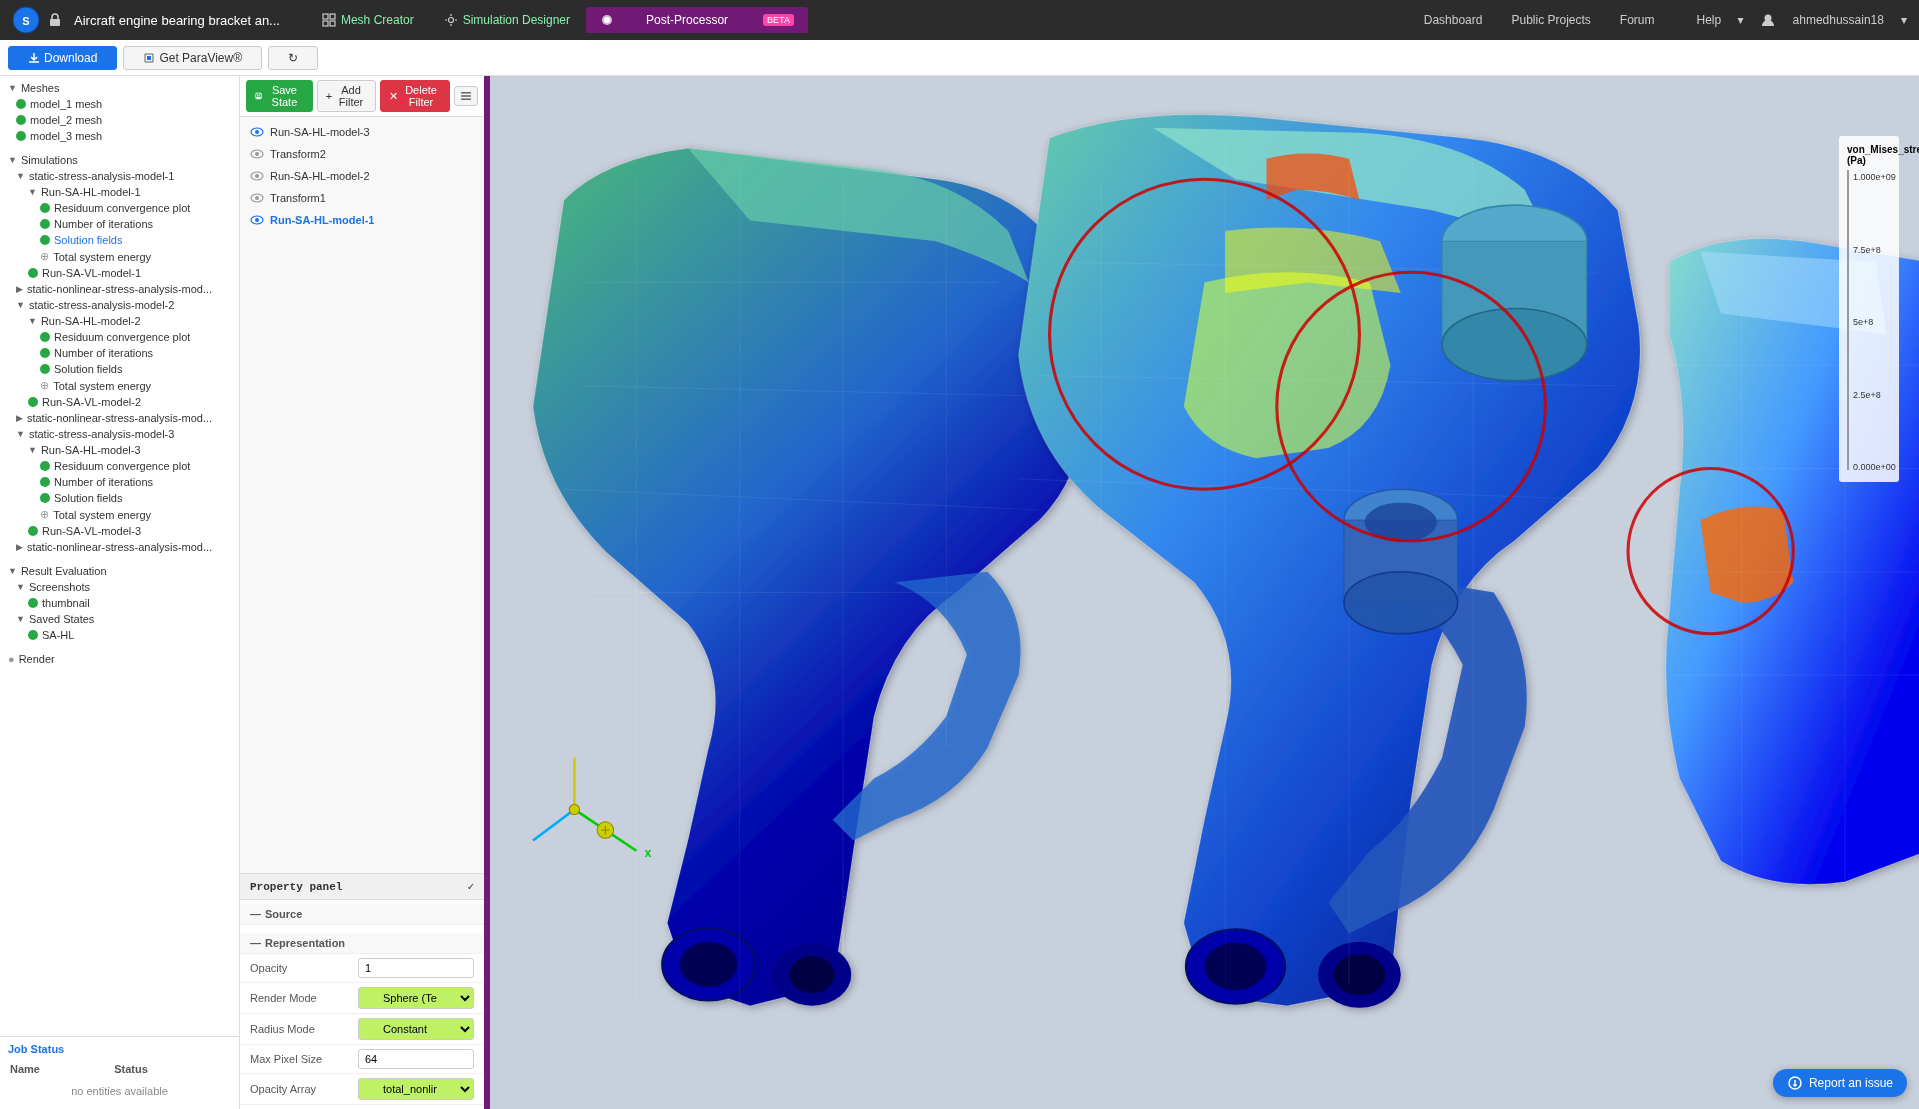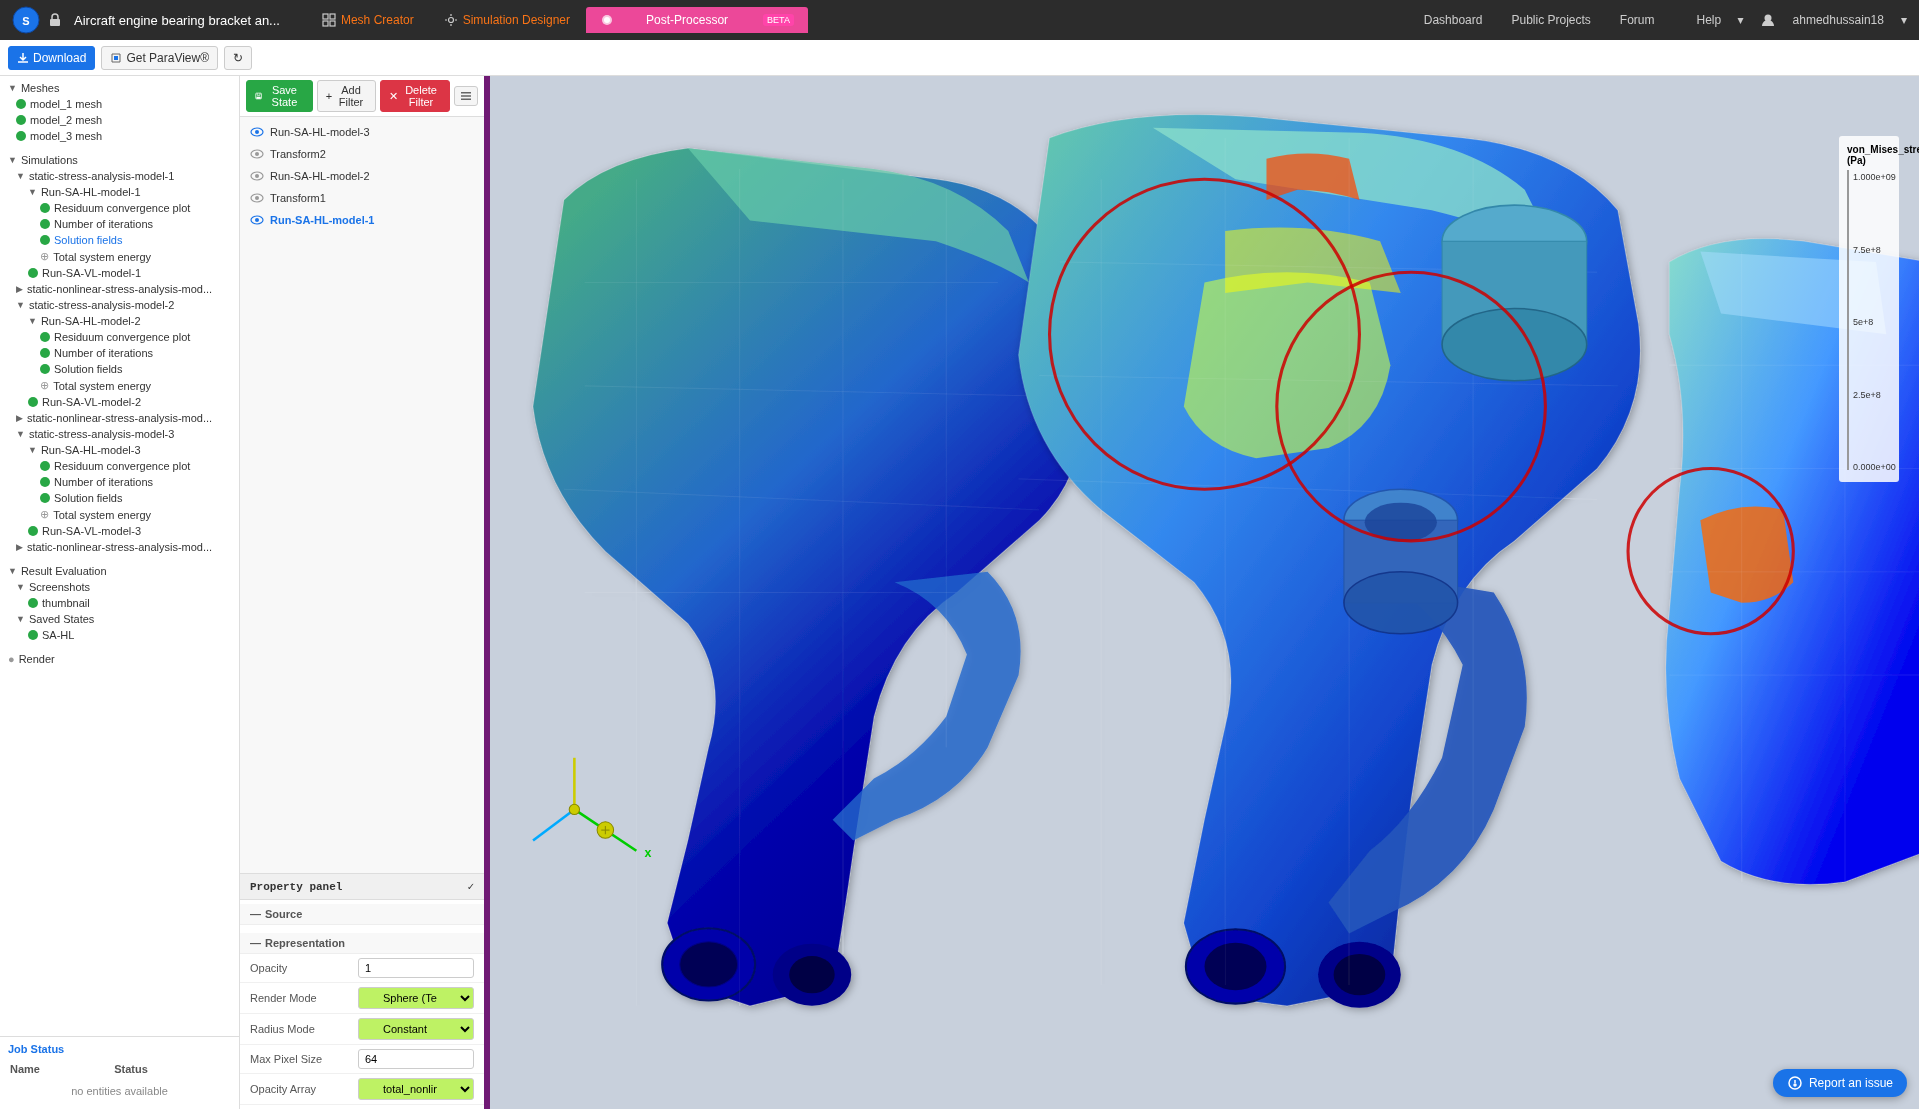--- a/index.html
+++ b/index.html
@@ -4,33 +4,33 @@
   <style>
     * { box-sizing: border-box; margin: 0; padding: 0; }
     body { font-family: -apple-system, BlinkMacSystemFont, 'Segoe UI', sans-serif; font-size: 12px; background: #f0f0f0; overflow: hidden; width: 1919px; height: 1109px; }
 
     
     .top-nav {
       display: flex; align-items: center; background: #2c2c2c; height: 40px; padding: 0 12px; gap: 8px; color: #ccc;
     }
     .top-nav .project-title { color: #fff; font-size: 13px; margin-left: 4px; }
     .top-nav .nav-tabs { display: flex; gap: 2px; margin-left: 20px; }
-    .nav-tab { display: flex; align-items: center; gap: 5px; padding: 6px 14px; color: #f97316; cursor: pointer; font-size: 12px; border-radius: 3px 3px 0 0; }
-    .nav-tab.active { background: #ec4899; color: #fff; gap: 32px; }
+    .nav-tab { display: flex; align-items: center; gap: 5px; padding: 6px 14px; color: #86efac; cursor: pointer; font-size: 12px; border-radius: 3px 3px 0 0; }
+    .nav-tab.active { background: #701a75; color: #fff; gap: 32px; }
     .nav-tab .beta-badge { background: #f4a; color: #fff; font-size: 9px; padding: 1px 4px; border-radius: 3px; margin-left: 3px; }
     .top-nav .spacer { flex: 1; }
     .top-nav .right-actions { display: flex; gap: 16px; align-items: center; color: #ccc; font-size: 12px; }
     .top-nav .right-actions span { cursor: pointer; padding-left: 13px; }
     .user-menu { display: flex; align-items: center; gap: 4px; cursor: pointer; color: #ccc; }
 
     
     .toolbar {
       display: flex; align-items: center; background: #fff; border-bottom: 1px solid #ddd; height: 36px; padding: 0 8px; gap: 6px;
     }
-    .toolbar-btn { display: flex; align-items: center; gap: 4px; padding: 4px 8px; border: 1px solid #ccc; border-radius: 3px; background: #f5f5f5; cursor: pointer; font-size: 12px; color: #333; }
+    .toolbar-btn { display: flex; align-items: center; gap: 4px; padding: 4px 19px; border: 1px solid #ccc; border-radius: 3px; background: #f5f5f5; cursor: pointer; font-size: 12px; color: #333; }
     .toolbar-btn.blue { background: #1a73e8; color: #fff; border-color: #1a73e8; }
 
     
     .main-layout { display: flex; height: calc(1109px - 76px); }
 
     
     .left-sidebar { width: 240px; background: #fff; border-right: 1px solid #ddd; overflow-y: auto; display: flex; flex-direction: column; }
     .sidebar-section { padding: 4px 0; }
     .sidebar-item { display: flex; align-items: center; gap: 4px; padding: 2px 8px; cursor: pointer; color: #333; font-size: 11px; white-space: nowrap; overflow: hidden; text-overflow: ellipsis; }
     .sidebar-item.active { color: #1a73e8; }

